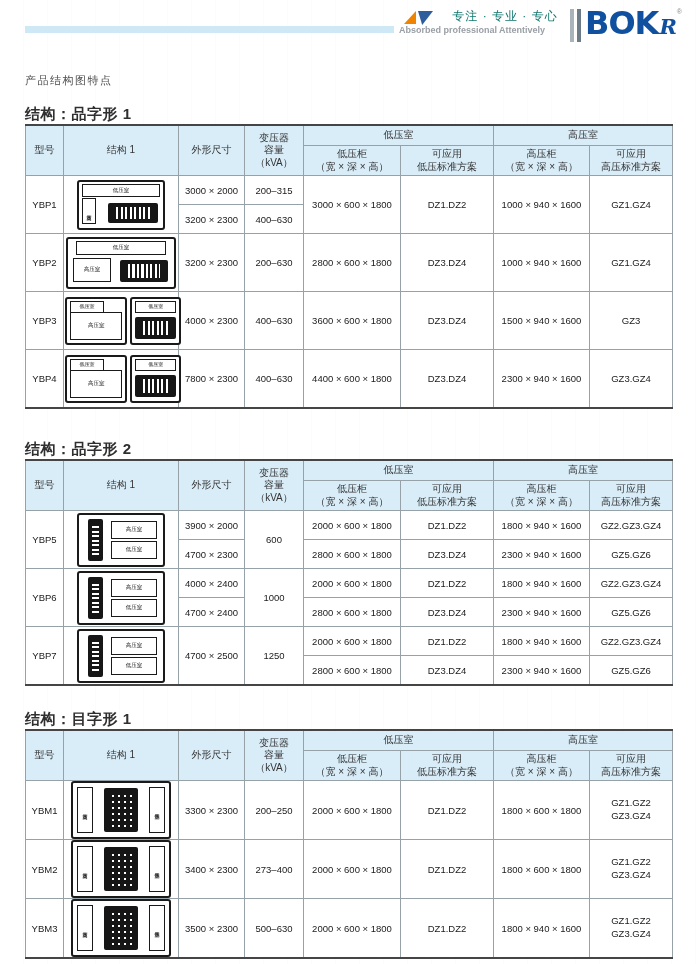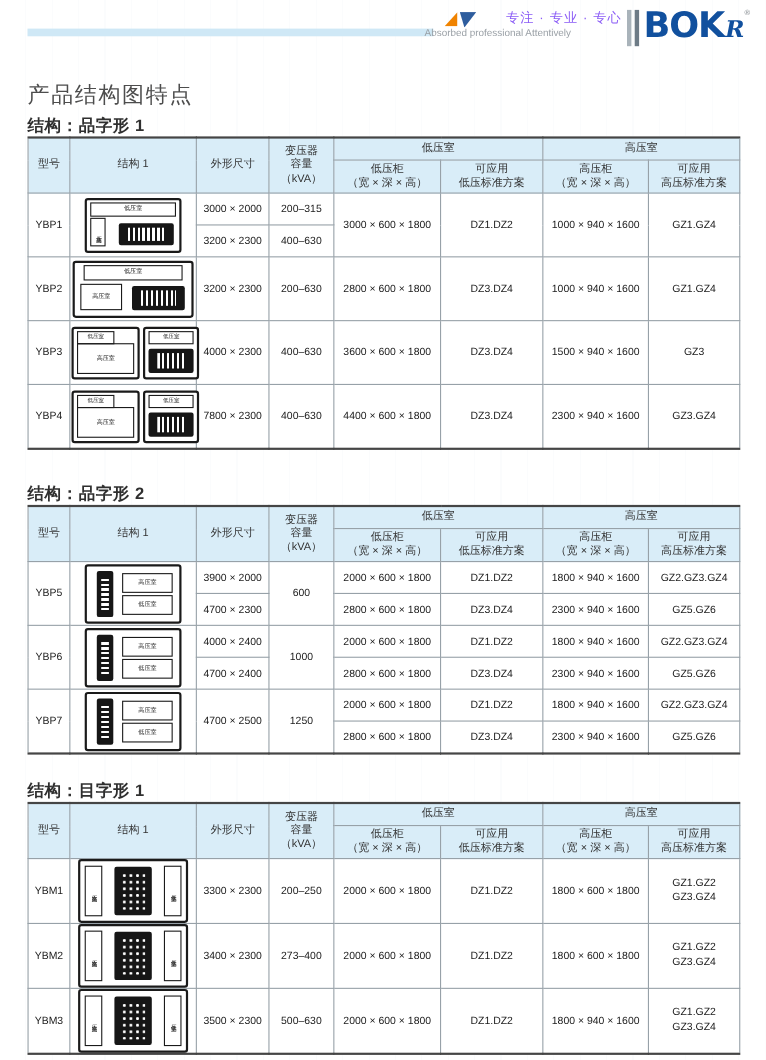--- a/index.html
+++ b/index.html
@@ -8,33 +8,33 @@
     background:#ffffff;
     background-image:repeating-linear-gradient(90deg,#ffffff 0 23px,#fbfcfd 23px 24px);
     font-family:"Liberation Sans","DejaVu Sans",sans-serif;color:#222;
   }
   
   .accent-bar{position:absolute;left:25px;top:26px;width:369px;height:7px;background:#cfe8f6;}
   .tri-o{position:absolute;left:404px;top:11px;width:12px;height:13px;background:#f08300;
          clip-path:polygon(0 100%,100% 0,100% 100%);}
   .tri-b{position:absolute;left:418px;top:11px;width:15px;height:14px;background:#2e5d9e;
          clip-path:polygon(0 0,100% 0,28% 100%);}
-  .slogan-cn{position:absolute;left:460px;top:8px;width:122px;font-size:12px;color:#8b5cf6;
-             letter-spacing:1px;text-align:left;white-space:nowrap;}
+  .slogan-cn{position:absolute;left:444px;top:8px;width:122px;font-size:12px;color:#0f766e;
+             letter-spacing:1px;text-align:center;white-space:nowrap;}
   .slogan-en{position:absolute;left:386px;top:25px;width:172px;font-size:9px;color:#9aa0a6;
-             text-align:left;white-space:nowrap;}
+             text-align:center;white-space:nowrap;font-weight:bold;}
   .bar1{position:absolute;left:570px;top:9px;width:4px;height:33px;background:#a9b3ba;}
   .bar2{position:absolute;left:577px;top:9px;width:4px;height:33px;background:#6d7b86;}
   .logo{position:absolute;left:585px;top:4px;white-space:nowrap;}
   .logo .b{font-size:32px;font-weight:bold;letter-spacing:-1px;color:#11509e;font-family:"DejaVu Sans",sans-serif;}
   .logo .r{font-size:21px;font-weight:bold;font-style:italic;color:#11509e;
            font-family:"DejaVu Serif",serif;margin-left:1px;}
   .logo .reg{font-size:7px;color:#8a8f94;vertical-align:20px;}
   
-  .page-title{position:absolute;left:25px;top:73px;font-size:20px;color:#4d4d4d;letter-spacing:1.5px;font-family:Liberation Mono, monospace;}
+  .page-title{position:absolute;left:25px;top:73px;font-size:11px;color:#4d4d4d;letter-spacing:1.5px;font-family:Liberation Mono, monospace;}
   .sec-title{position:absolute;left:25px;font-size:15px;font-weight:bold;color:#2f2f2f;letter-spacing:0.5px;}
   #sec1-title{top:105px;} #sec2-title{top:440px;} #sec3-title{top:710px;}
   
   .spec{position:absolute;left:25px;width:647px;border-collapse:collapse;table-layout:fixed;
         background:#fff;border-top:2px solid #454545;border-bottom:2px solid #454545;}
   #t1{top:124px;} #t2{top:459px;} #t3{top:729px;}
   .spec th,.spec td{border:1px solid #97a1a8;text-align:center;vertical-align:middle;padding:0 1px;}
   .spec thead th{background:#d9edf8;font-weight:normal;color:#333;font-size:10px;line-height:1.25;}
   .spec tr.h1 th{height:19px;margin-left:35px;}
   .spec tr.h2 th{height:29px;}

